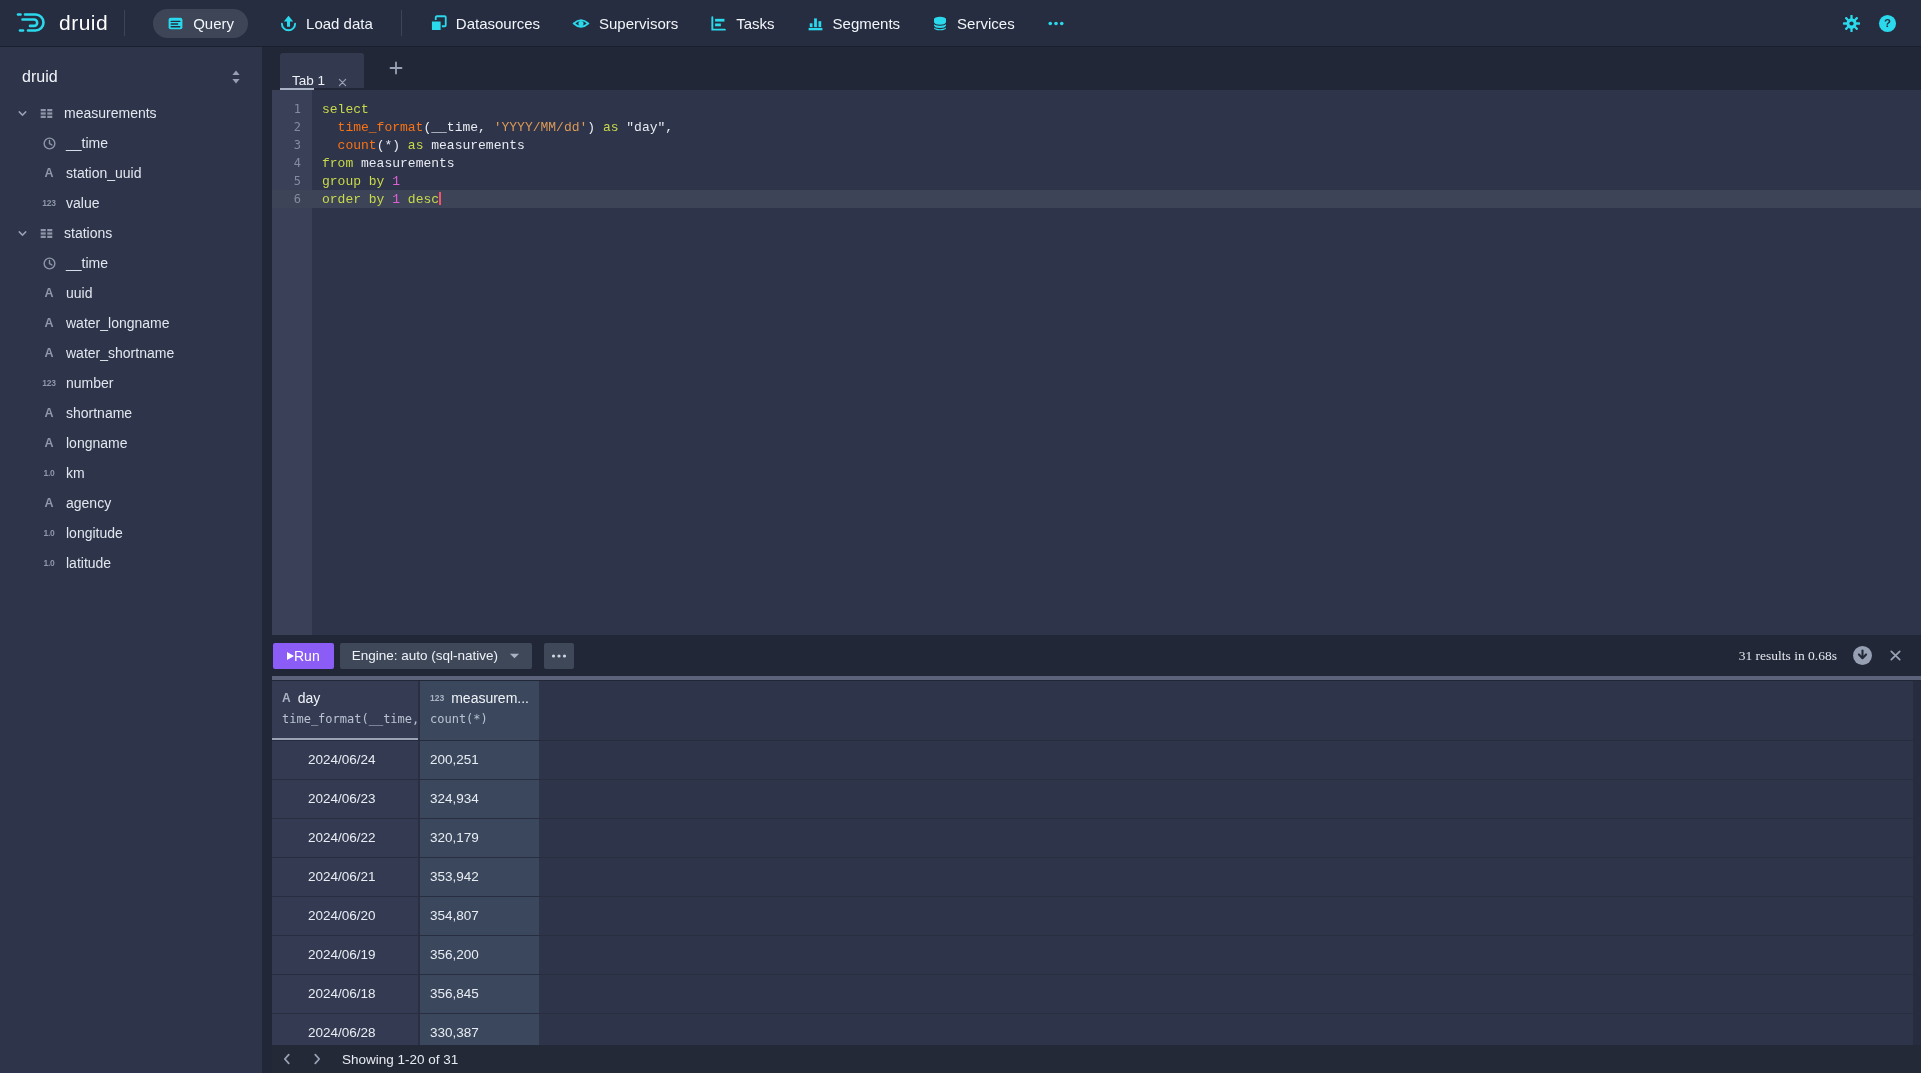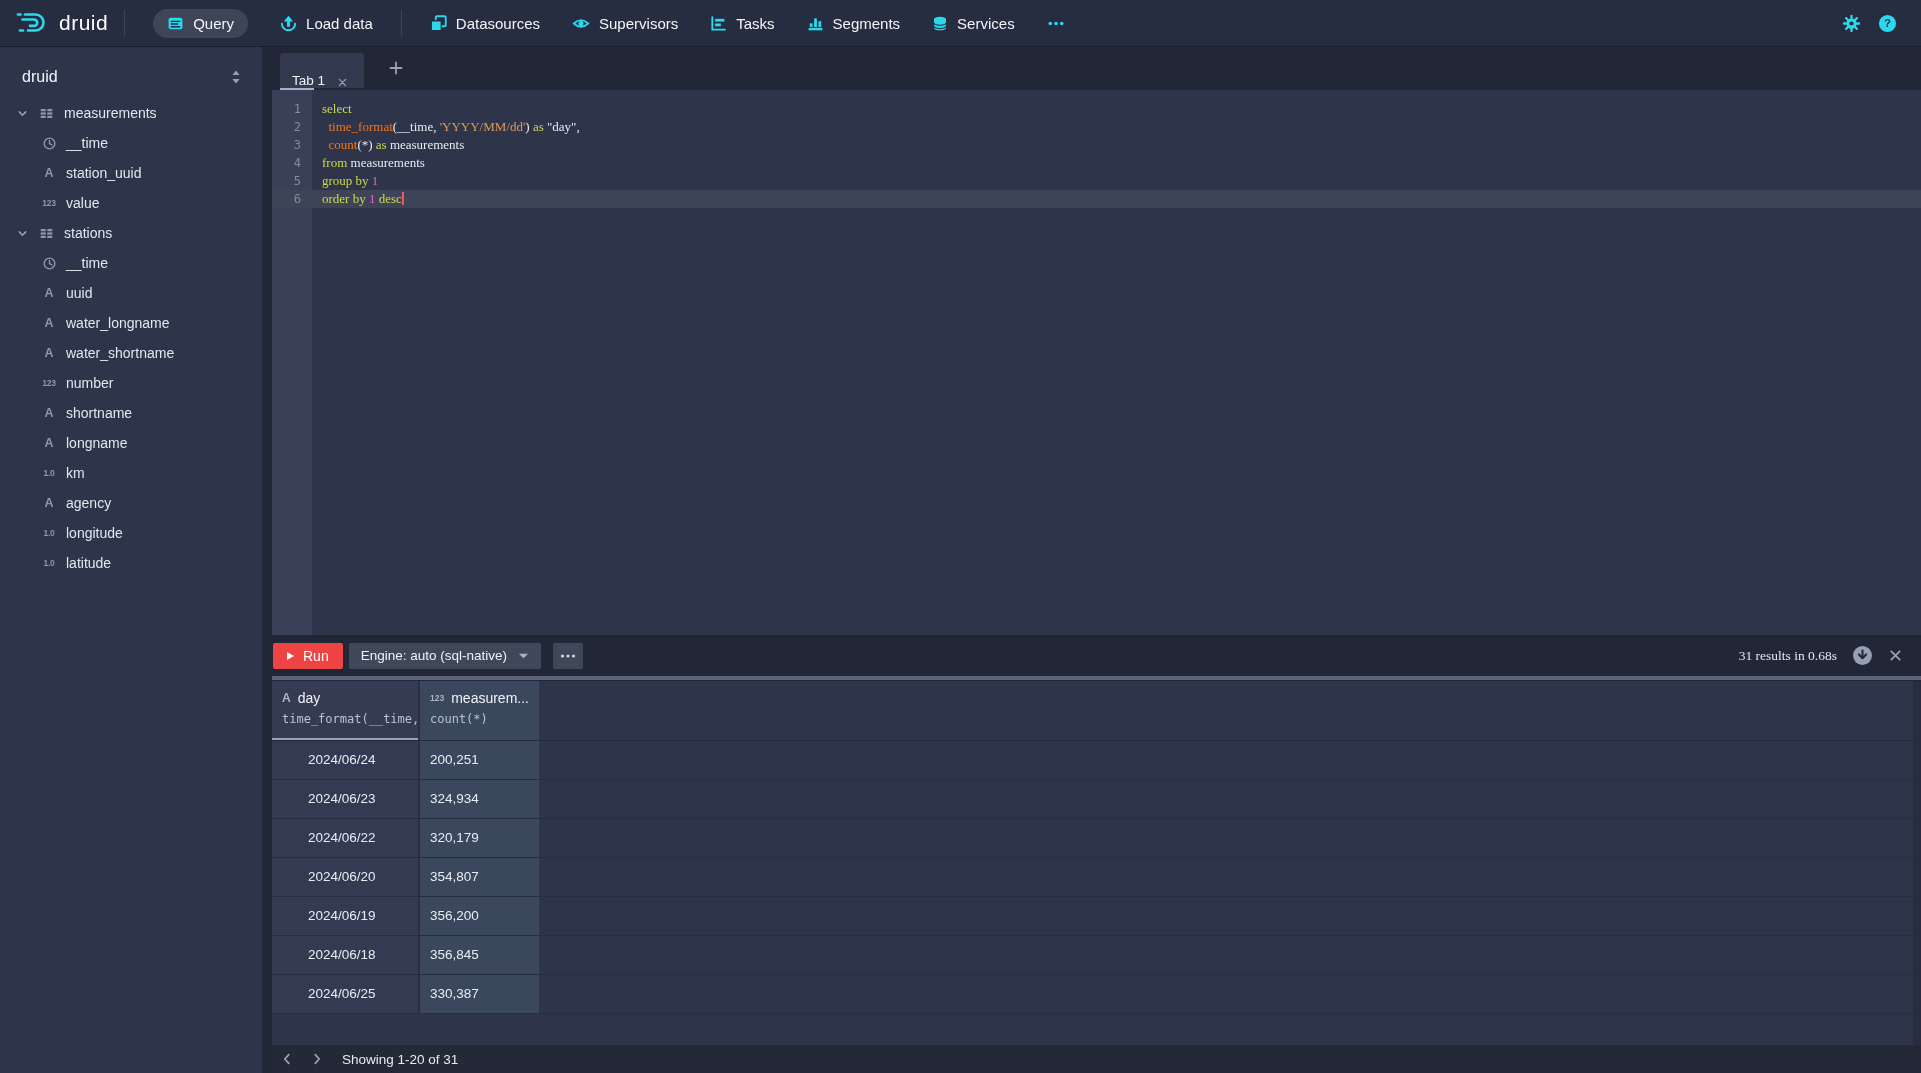--- a/index.html
+++ b/index.html
@@ -45,32 +45,32 @@
   .tab-underline{position:absolute;left:8px;top:41px;height:2px;width:34px;background:#a9b2c4;}
   .tab-plus{position:absolute;left:116px;top:13px;}
   
   .editor{position:absolute;top:43px;left:0;right:0;height:545px;background:#2e3449;}
   .gutter{position:absolute;top:0;left:0;bottom:0;width:40px;background:#3a4057;}
   .lines{position:relative;padding-top:10px;}
   .code-line{display:flex;height:18px;align-items:center;}
   .code-line.active{background:#3e4458;}
   .ln{width:40px;box-sizing:border-box;padding-right:11px;text-align:right;
     font-family:"DejaVu Sans Mono",monospace;font-size:12px;color:#838ba0;}
-  .code{padding-left:10px;font-family:Liberation Serif, serif;font-size:13px;white-space:pre;}
+  .code{padding-left:10px;font-family:Liberation Mono, monospace;font-size:13px;white-space:pre;}
   .tok-kw{color:#c9da4a;}
   .tok-fn{color:#f97316;}
   .tok-str{color:#dd9a58;}
   .tok-num{color:#e05fd5;}
   .tok-pl{color:#e8ebf2;}
   .cursor{display:inline-block;width:2px;height:13px;background:#f2536a;vertical-align:-2px;}
   
   .runbar{position:absolute;left:0;right:0;top:588px;height:41px;background:#222738;
     display:flex;align-items:center;box-sizing:border-box;padding:0 18px 0 1px;}
-  .run-btn{height:26px;background:#ef4444;border-radius:2px;color:#fff;font-size:14px;
-    display:flex;align-items:center;gap:9px;padding:0 14px;cursor:pointer;border:none;}
+  .run-btn{height:26px;background:#8b5cf6;border-radius:2px;color:#fff;font-size:14px;
+    display:flex;align-items:center;padding:0 14px;cursor:pointer;border:none;}
   .play-tri{width:0;height:0;border-left:7px solid #ffffff;border-top:4.5px solid transparent;
     border-bottom:4.5px solid transparent;}
   .engine-btn{margin-left:6px;height:26px;background:#3f4859;border-radius:2px;color:#eef2f7;
     font-size:13.5px;display:flex;align-items:center;gap:11px;padding:0 12px;cursor:pointer;}
   .more-btn{margin-left:12px;width:30px;height:26px;background:#3f4859;border-radius:2px;
     display:flex;align-items:center;justify-content:center;cursor:pointer;}
   .run-right{margin-left:auto;display:flex;align-items:center;gap:15px;}
   .result-summary{color:#e3e8ef;font-size:13.5px;font-family:Liberation Serif, serif;}
   
   .splitter{position:absolute;left:0;right:0;top:629px;height:4px;background:#5b6279;cursor:row-resize;}
@@ -475,33 +475,37 @@
         </div>
         <div class="rrow">
           <div class="rcell c0">2024/06/23</div>
           <div class="rcell c1">324,934</div>
         </div>
         <div class="rrow">
           <div class="rcell c0">2024/06/22</div>
           <div class="rcell c1">320,179</div>
         </div>
         <div class="rrow">
+          <div class="rcell c0">2024/06/21</div>
+          <div class="rcell c1">353,942</div>
+        </div>
+        <div class="rrow">
           <div class="rcell c0">2024/06/20</div>
           <div class="rcell c1">354,807</div>
         </div>
         <div class="rrow">
           <div class="rcell c0">2024/06/19</div>
           <div class="rcell c1">356,200</div>
         </div>
         <div class="rrow">
           <div class="rcell c0">2024/06/18</div>
           <div class="rcell c1">356,845</div>
         </div>
         <div class="rrow">
-          <div class="rcell c0">2024/06/25</div>
+          <div class="rcell c0">2024/06/28</div>
           <div class="rcell c1">330,387</div>
         </div>
       </div>
     <div class="scroll-strip"></div>
     <div class="pagination">
       <span class="pg-btn">
         <svg width="14" height="14" viewBox="0 0 16 16">
             <path d="M10 3 L5.5 8 L10 13" fill="none" stroke="#9aa3b5" stroke-width="2" stroke-linecap="round" stroke-linejoin="round"></path>
           </svg>
       </span>

